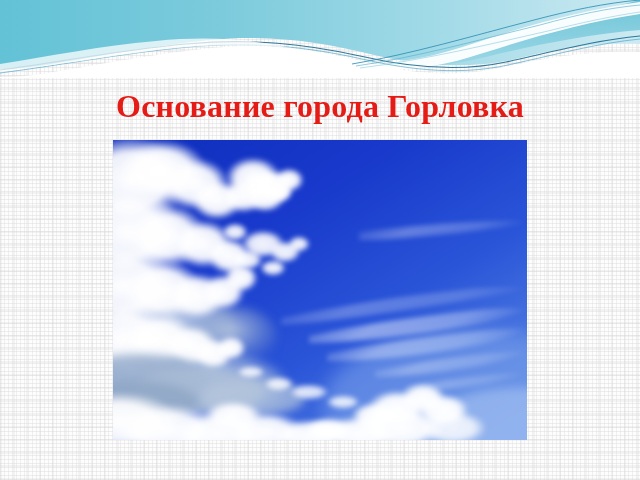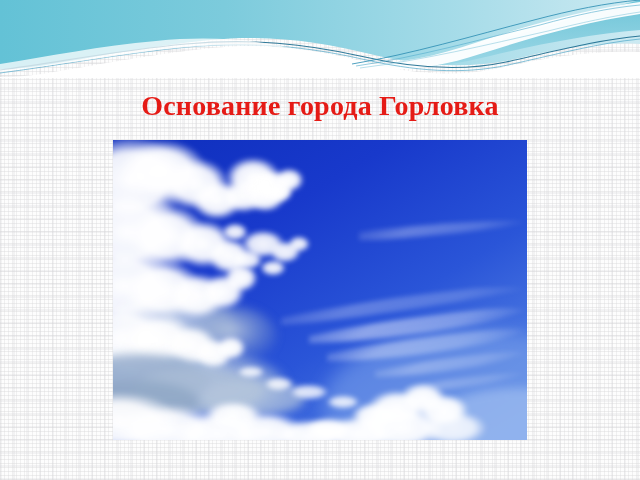--- a/index.html
+++ b/index.html
@@ -57,21 +57,21 @@
     height: 56px;
     display: flex;
     align-items: center;
     justify-content: center;
     z-index: 4;
   }
   .slide-title {
     margin: 0;
     font-family: "Liberation Serif", "DejaVu Serif", serif;
     font-weight: bold;
-    font-size: 28px;
+    font-size: 32px;
     line-height: 40px;
     letter-spacing: 0.2px;
     color: #e51b16;
     white-space: nowrap;
     text-align: center;
   }
 
   
   .picture-frame {
     position: absolute;

